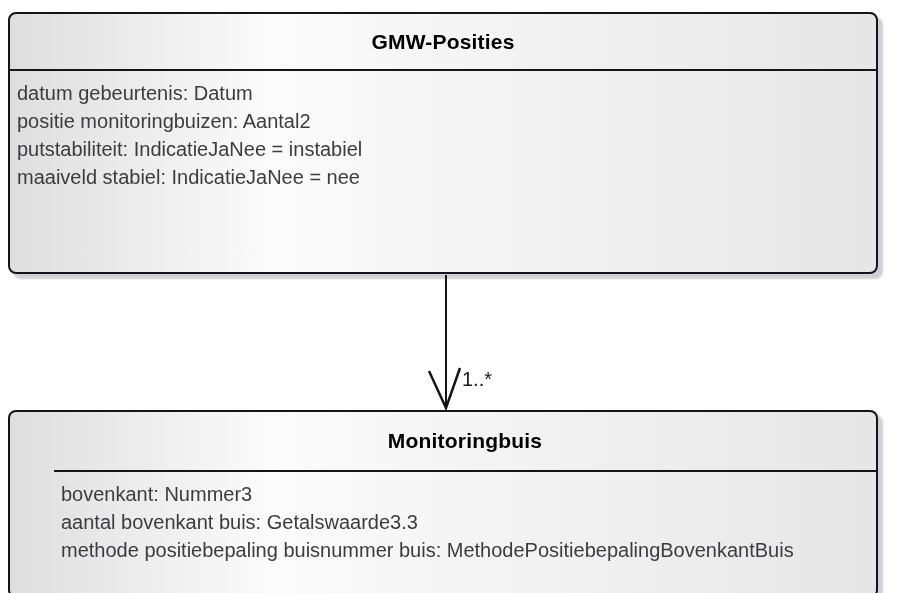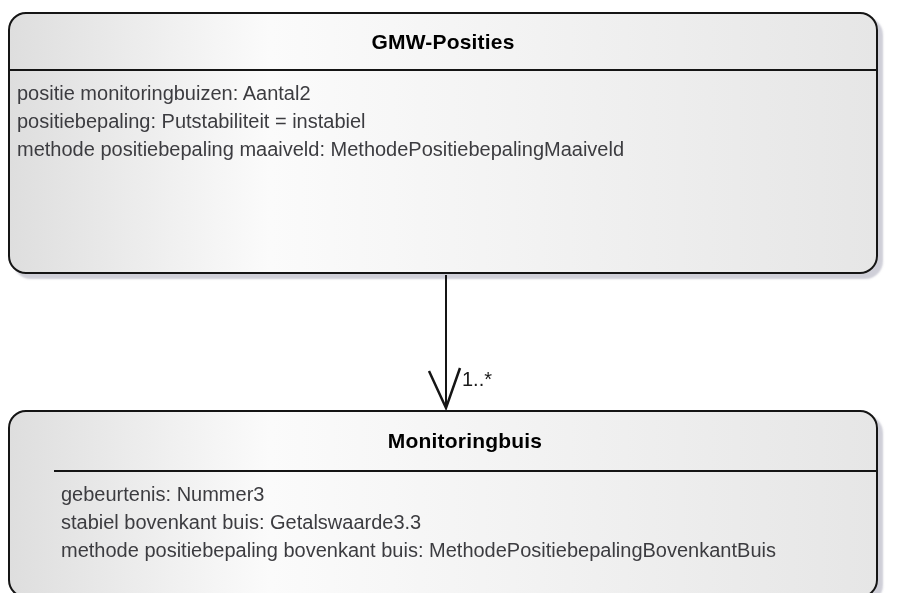--- a/index.html
+++ b/index.html
@@ -11,21 +11,21 @@
     width: 900px;
     height: 593px;
     position: relative;
     font-family: "Liberation Sans", sans-serif;
     overflow: hidden;
   }
   .uml-class {
     position: absolute;
     box-sizing: border-box;
     border: 2px solid #151515;
-    border-radius: 18px;
+    border-radius: 8px;
     background: linear-gradient(to right, #dedede 0%, #fbfbfb 30%, #f3f3f3 58%, #e6e6e6 100%);
     box-shadow: 5px 5px 2px rgba(168, 168, 184, 0.55);
   }
   .class-header {
     box-sizing: border-box;
     border-bottom: 2px solid #151515;
     display: flex;
     align-items: center;
     justify-content: center;
     font-weight: bold;
@@ -60,33 +60,34 @@
     color: #1a1a1a;
     white-space: nowrap;
   }
 </style>
 </head>
 <body>
 
 <div class="uml-class" id="class-gmw">
   <div class="class-header">GMW-Posities</div>
   <div class="class-attrs">
+    <div class="attr">datum gebeurtenis: Datum</div>
     <div class="attr">positie monitoringbuizen: Aantal2</div>
-    <div class="attr">positiebepaling: Putstabiliteit = instabiel</div>
-    <div class="attr">methode positiebepaling maaiveld: MethodePositiebepalingMaaiveld</div>
+    <div class="attr">putstabiliteit: IndicatieJaNee = instabiel</div>
+    <div class="attr">maaiveld stabiel: IndicatieJaNee = nee</div>
   </div>
 </div>
 
 <svg id="connector-svg" width="900" height="593" viewBox="0 0 900 593">
   <line x1="446" y1="275" x2="446" y2="407" stroke="#151515" stroke-width="2"></line>
   <polyline points="429,371 446,408 460,368" fill="none" stroke="#151515" stroke-width="2.5"></polyline>
 </svg>
 
 <div class="multiplicity-label">1..*</div>
 
 <div class="uml-class" id="class-buis">
   <div class="class-header">Monitoringbuis</div>
   <div class="class-attrs">
-    <div class="attr">gebeurtenis: Nummer3</div>
-    <div class="attr">stabiel bovenkant buis: Getalswaarde3.3</div>
-    <div class="attr">methode positiebepaling bovenkant buis: MethodePositiebepalingBovenkantBuis</div>
+    <div class="attr">bovenkant: Nummer3</div>
+    <div class="attr">aantal bovenkant buis: Getalswaarde3.3</div>
+    <div class="attr">methode positiebepaling buisnummer buis: MethodePositiebepalingBovenkantBuis</div>
   </div>
 </div>
 
 </body></html>

